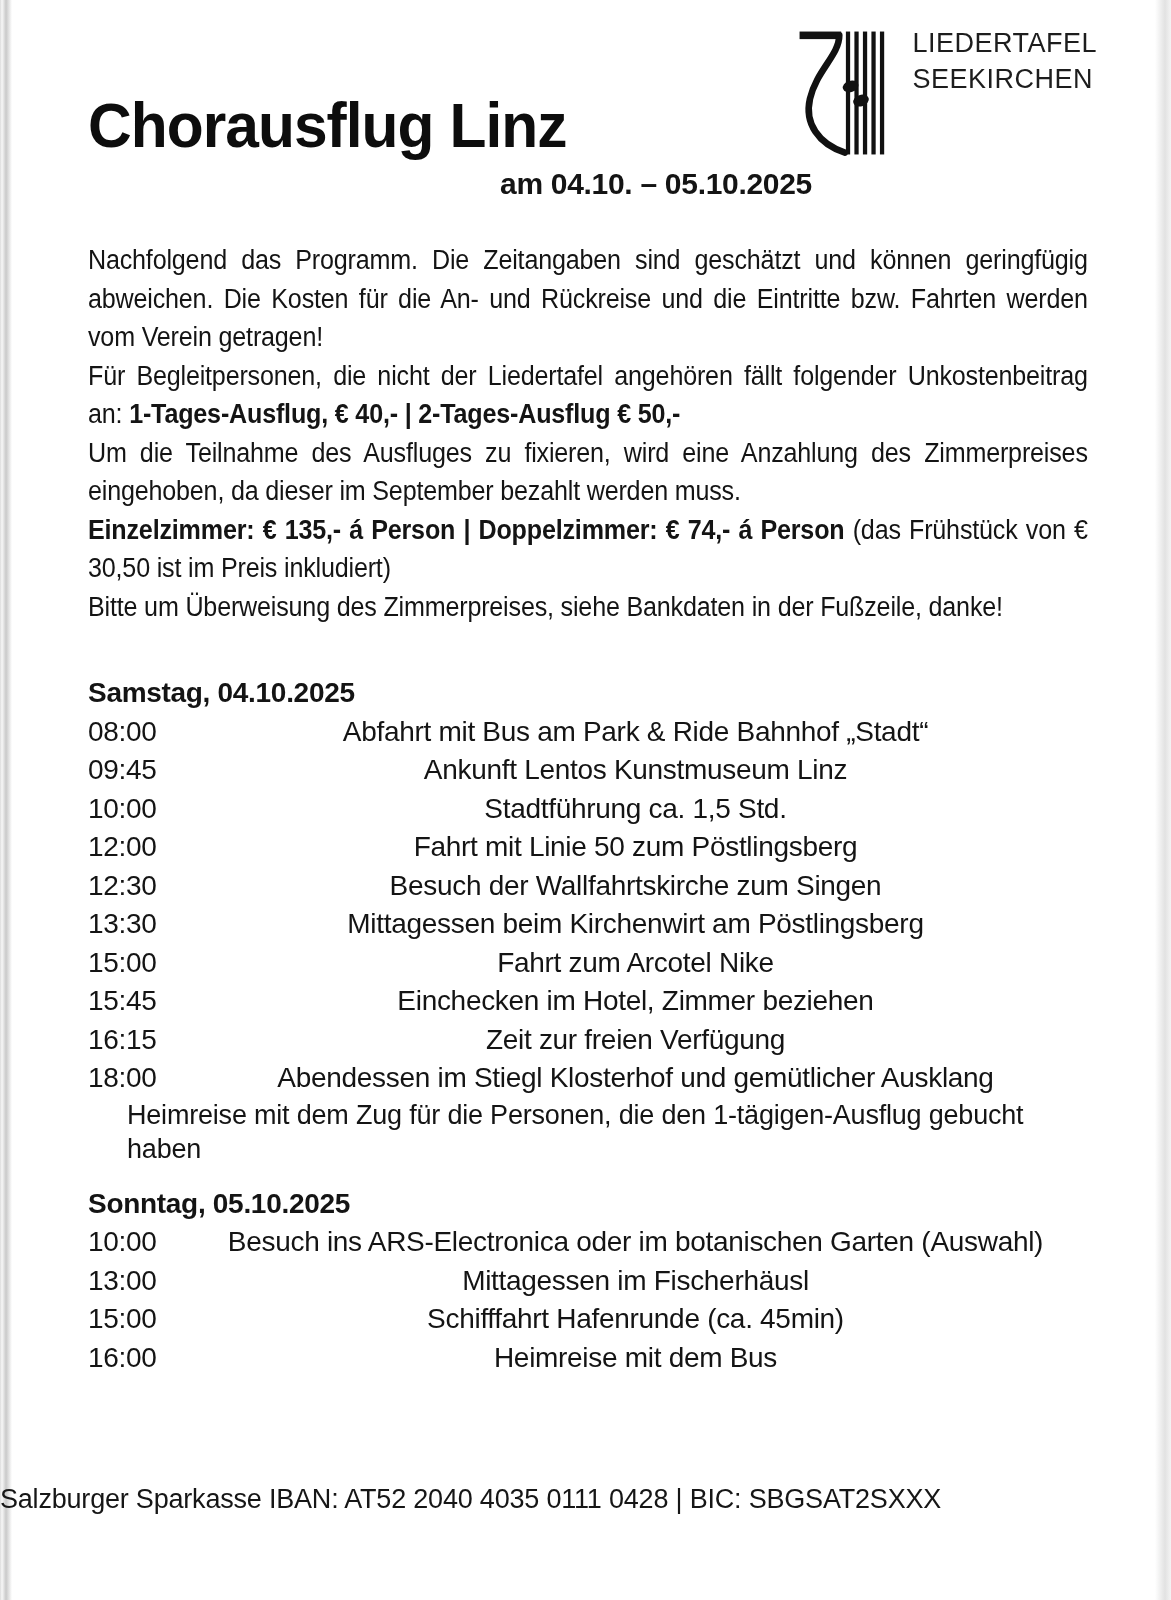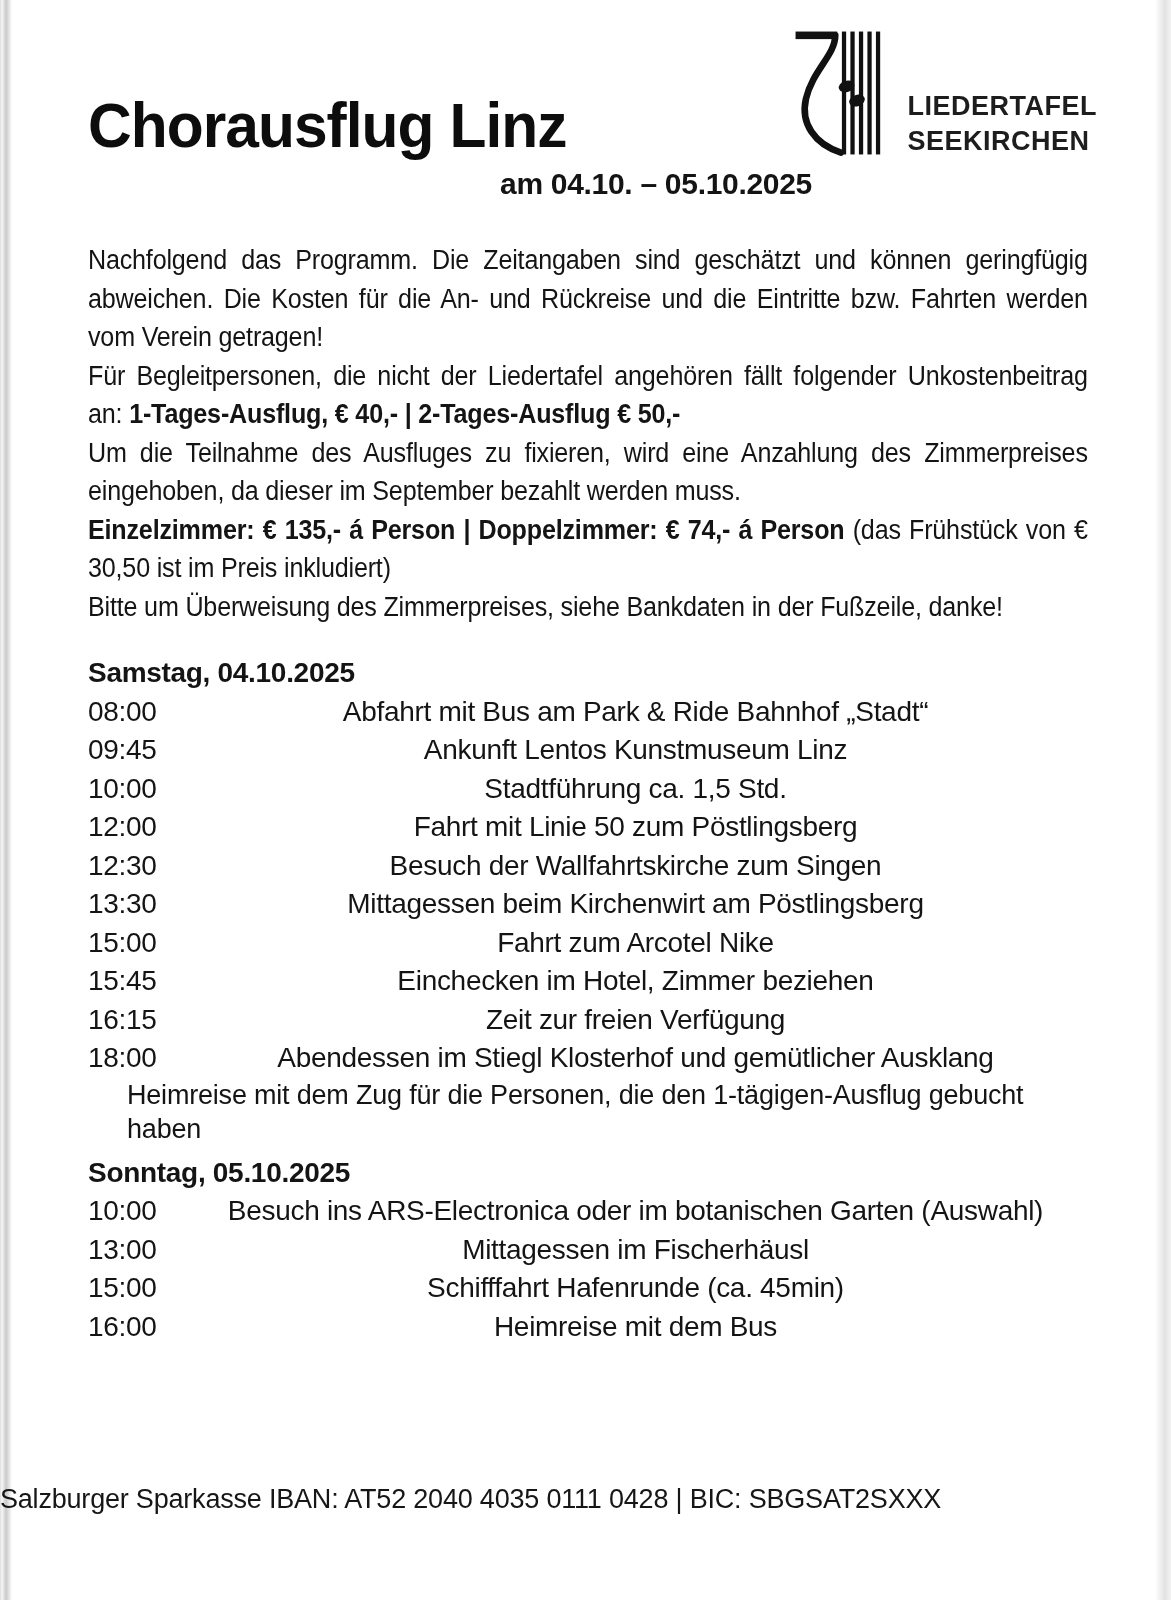--- a/index.html
+++ b/index.html
@@ -21,21 +21,21 @@
     position: absolute; left: 0; top: 0; bottom: 0; width: 12px;
     background: linear-gradient(90deg, #dcdcdc 0px, #f7f7f7 2px, #c9c9c9 6px, #ffffff 12px);
   }
   .edge-right {
     position: absolute; right: 0; top: 0; bottom: 0; width: 16px;
     background: linear-gradient(270deg, #f4f4f4 0px, #e2e2e2 6px, #ffffff 16px);
   }
 
   .logo {
     position: absolute; top: 26px; right: 74px;
-    display: flex; align-items: flex-end; gap: 16px; font-weight: bold;
+    display: flex; align-items: flex-start; gap: 16px;
   }
   .logo-mark { display: block; }
   .logo-text {
     font-size: 27px; line-height: 1.32; letter-spacing: 0.5px;
     color: #1d1d1d; white-space: nowrap;
   }
 
   .content {
     position: absolute; left: 88px; top: 0; width: 1000px;
   }
@@ -54,22 +54,22 @@
   .intro {
     margin-top: 40px;
     font-size: 27px; line-height: 38.5px; letter-spacing: -0.2px;
     text-align: justify;
     width: 1075px;
     transform: scaleX(0.93); transform-origin: 0 0;
   }
   .intro p { margin: 0; }
   .b { font-weight: bold; }
 
-  .day-section { margin-top: 28px; }
-  .day-section.second { margin-top: 8px; }
+  .day-section { margin-top: 48px; }
+  .day-section.second { margin-top: 19px; }
   .day-heading {
     font-size: 28px; font-weight: bold; line-height: 38.5px; letter-spacing: -0.3px;
   }
   .sched-row { display: flex; font-size: 28px; line-height: 38.5px; letter-spacing: -0.3px; }
   .sched-time { flex: 0 0 95px; }
   .sched-text { flex: 1 1 auto; text-align: center; }
   .sched-note {
     font-size: 27px; line-height: 34px;
     margin-left: 39px; letter-spacing: -0.2px;
   }

